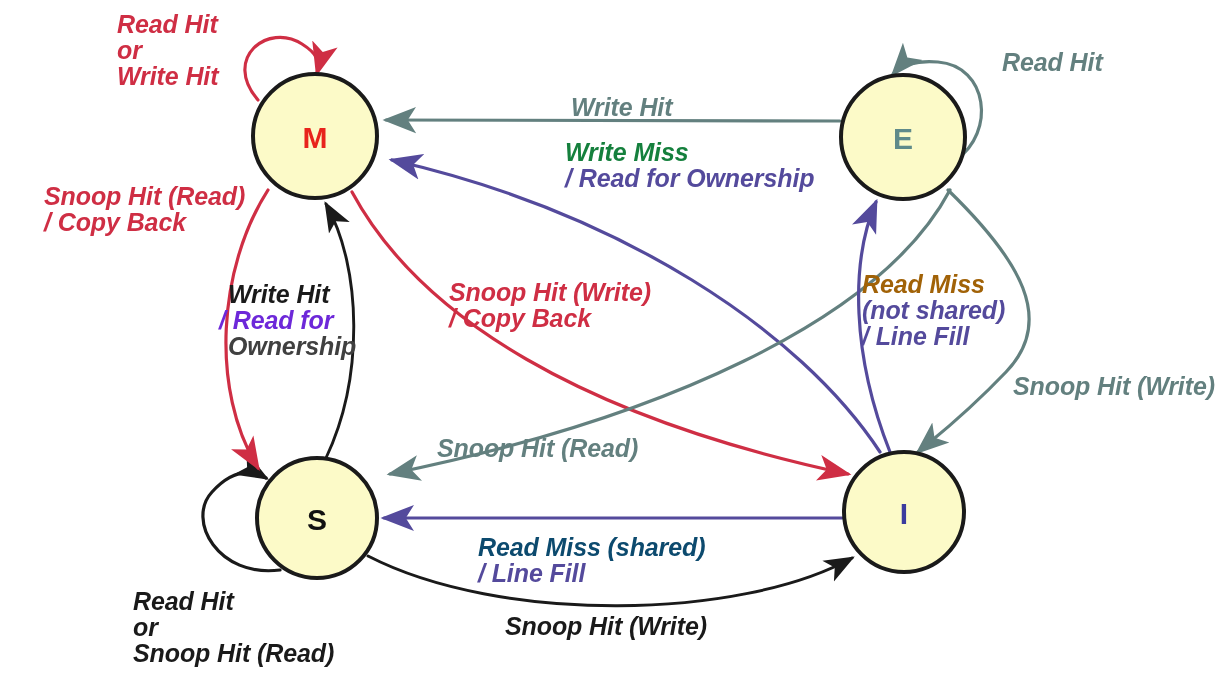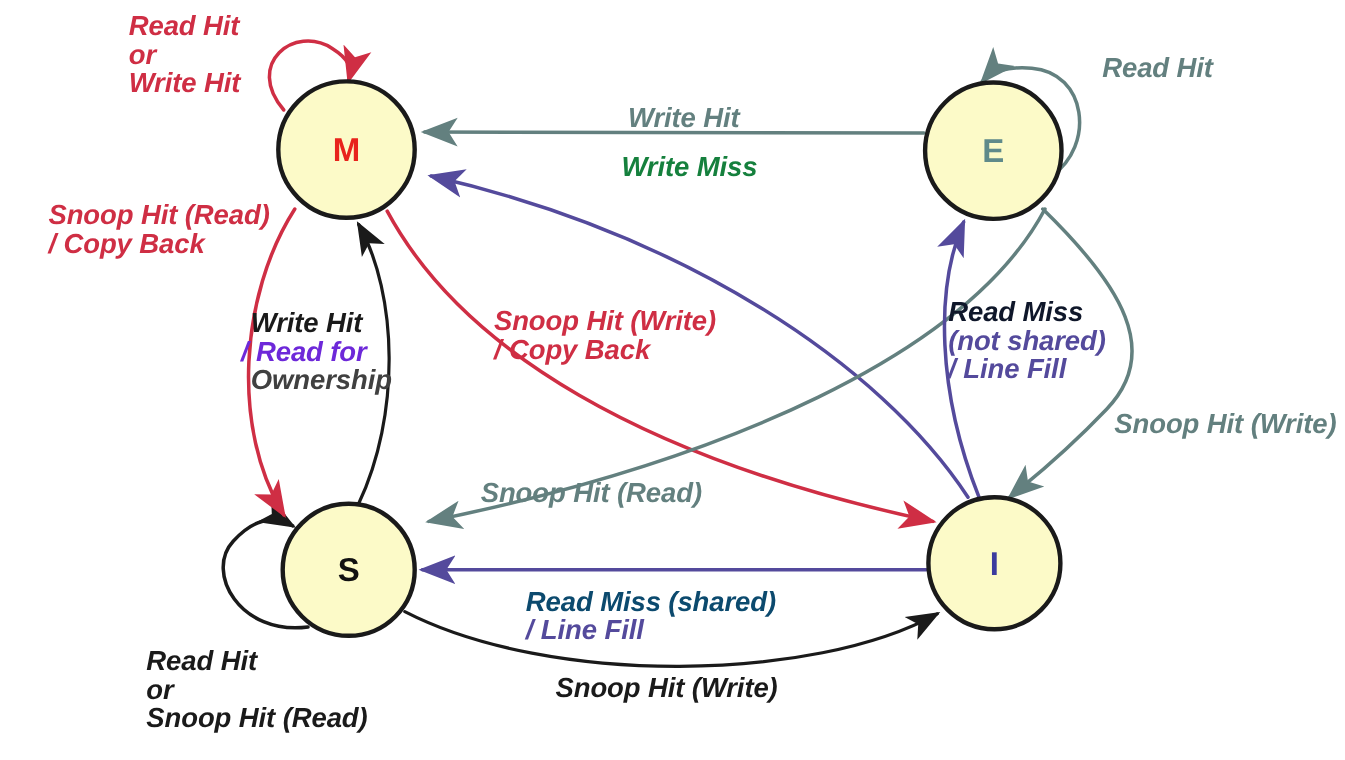--- a/index.html
+++ b/index.html
@@ -127,32 +127,33 @@
 
   <div class="lbl" style="left:117px; top:10px; color:#cf2e44;">Read Hit</div>
   <div class="lbl" style="left:117px; top:36px; color:#cf2e44;">or</div>
   <div class="lbl" style="left:117px; top:62px; color:#cf2e44;">Write Hit</div>
 
   <div class="lbl" style="left:1002px; top:48px; color:#63807f;">Read Hit</div>
 
   <div class="lbl" style="left:571px; top:93px; color:#63807f;">Write Hit</div>
 
   <div class="lbl" style="left:565px; top:138px; color:#15803d;">Write Miss</div>
+  <div class="lbl" style="left:565px; top:164px; color:#544a9c;">/ Read for Ownership</div>
 
   <div class="lbl" style="left:44px; top:182px; color:#cf2e44;">Snoop Hit (Read)</div>
   <div class="lbl" style="left:44px; top:208px; color:#cf2e44;">/ Copy Back</div>
 
   <div class="lbl" style="left:228px; top:280px; color:#1a1a1a;">Write Hit</div>
   <div class="lbl" style="left:219px; top:306px; color:#6d28d9;">/ Read for</div>
   <div class="lbl" style="left:228px; top:332px; color:#404040;">Ownership</div>
 
   <div class="lbl" style="left:449px; top:278px; color:#cf2e44;">Snoop Hit (Write)</div>
   <div class="lbl" style="left:449px; top:304px; color:#cf2e44;">/ Copy Back</div>
 
-  <div class="lbl" style="left:862px; top:270px; color:#0f172a;">Read Miss</div>
+  <div class="lbl" style="left:862px; top:270px; color:#a16207;">Read Miss</div>
   <div class="lbl" style="left:862px; top:296px; color:#544a9c;">(not shared)</div>
   <div class="lbl" style="left:862px; top:322px; color:#544a9c;">/ Line Fill</div>
 
   <div class="lbl" style="left:1013px; top:372px; color:#63807f;">Snoop Hit (Write)</div>
 
   <div class="lbl" style="left:437px; top:434px; color:#63807f;">Snoop Hit (Read)</div>
 
   <div class="lbl" style="left:478px; top:533px; color:#0c4a6e;">Read Miss (shared)</div>
   <div class="lbl" style="left:478px; top:559px; color:#544a9c;">/ Line Fill</div>
 

